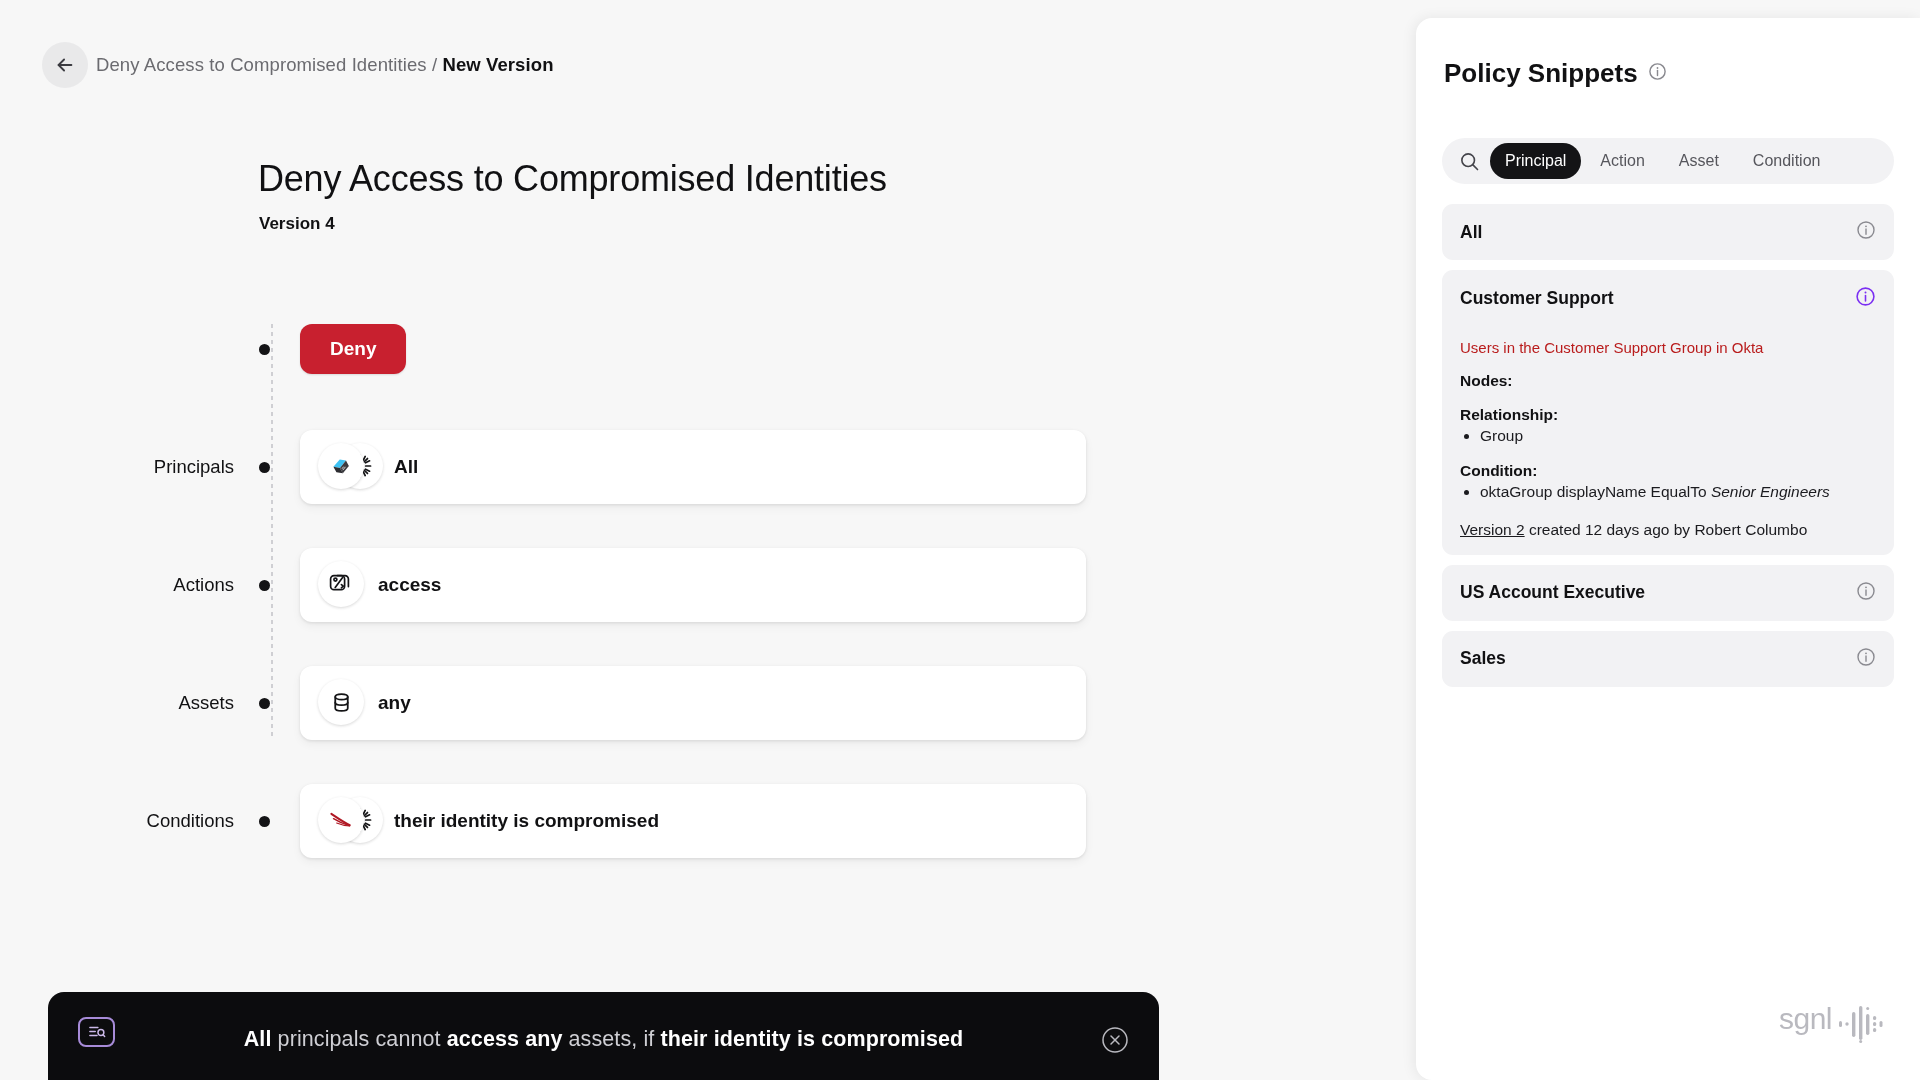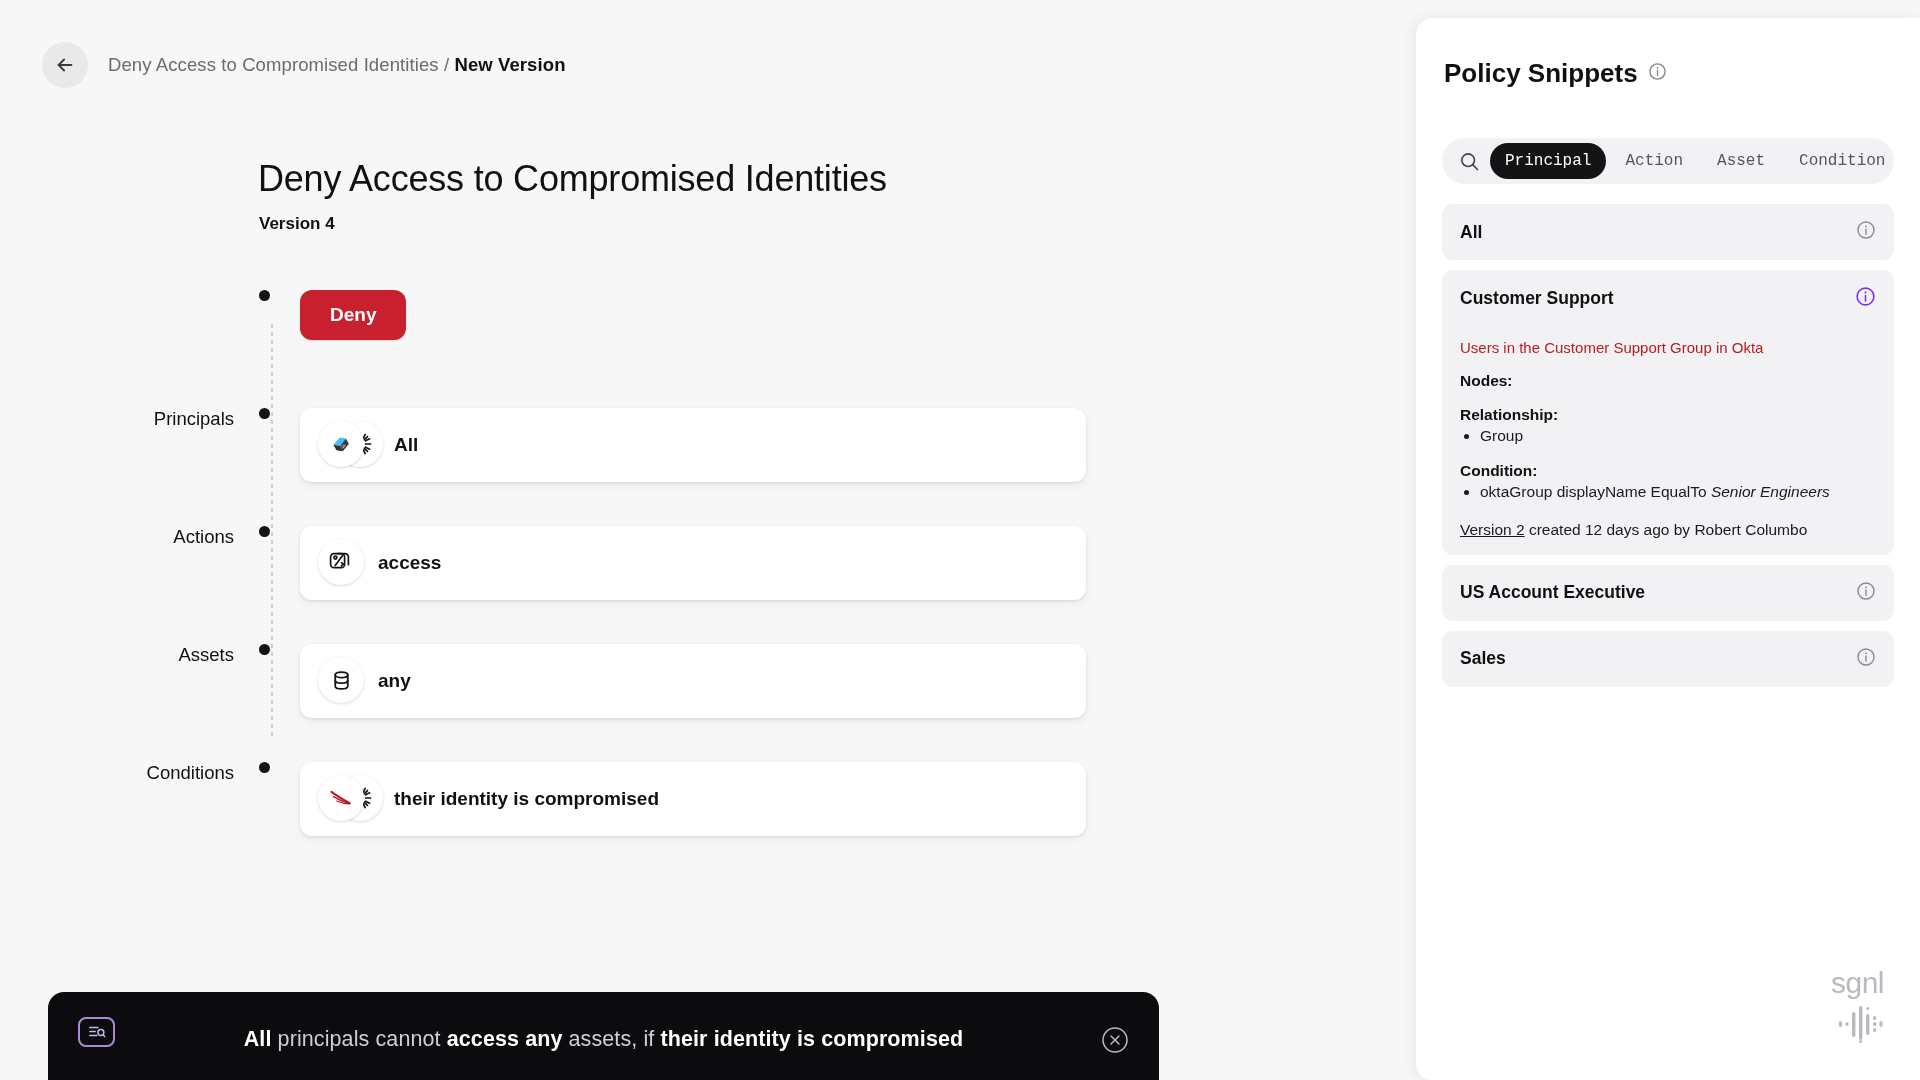--- a/index.html
+++ b/index.html
@@ -14,21 +14,21 @@
   
   #main-area {
     position: absolute; left: 0; top: 0;
     width: 1416px; height: 1080px;
     background: #f7f7f7;
   }
 
   
   #header-bar {
     position: absolute; left: 42px; top: 42px;
-    display: flex; align-items: center; gap: 20px;
+    display: flex; align-items: center; gap: 8px;
   }
   #back-button {
     width: 46px; height: 46px; border-radius: 50%;
     background: #e9e9ea; border: none;
     display: flex; align-items: center; justify-content: center;
     cursor: pointer;
   }
   #back-button svg { display: block; }
   #breadcrumb {
     font-size: 18.5px; color: #6b6b70; letter-spacing: .1px;
@@ -45,21 +45,21 @@
   }
   #policy-version {
     position: absolute; left: 259px; top: 214px;
     font-size: 17px; font-weight: 700; color: #111113;
   }
 
   
   #builder { position: absolute; left: 0; top: 290px; width: 1416px; }
   .builder-row {
     position: relative;
-    display: flex; align-items: flex-start;
+    display: flex; align-items: center;
     height: 118px;
   }
   .row-label {
     width: 252px; text-align: right;
     font-size: 18.5px; font-weight: 400; color: #111113;
     padding-right: 18px;
   }
   .row-dot-wrap {
     width: 24px; display: flex; align-items: center; justify-content: center;
     position: relative; z-index: 2;
@@ -156,21 +156,21 @@
     width: 452px; height: 46px;
     background: #f2f2f4; border-radius: 23px;
     display: flex; align-items: center; padding: 0 6px 0 14px; gap: 4px;
   }
   #filter-search-icon { width: 26px; height: 26px; flex: none; margin-right: 4px;
     display: flex; align-items: center; justify-content: center; cursor: pointer; }
   .filter-pill {
     font-size: 16px; color: #56565c;
     padding: 9px 15px; border-radius: 20px;
     border: none; background: transparent; cursor: pointer;
-    font-family: Liberation Mono, monospace; white-space: nowrap;
+    font-family: Liberation Sans, sans-serif; white-space: nowrap;
   }
   .filter-pill.active { background: #141416; color: #ffffff; font-weight: 400; }
 
   
   #snippet-list {
     position: absolute; left: 26px; top: 186px; width: 452px;
     display: flex; flex-direction: column; gap: 10px;
   }
   .snippet-card {
     background: #f2f2f4; border-radius: 11px;
@@ -182,21 +182,21 @@
   .snippet-section { margin-top: 16px; font-size: 15.5px; font-weight: 700; color: #111113; }
   .snippet-ul { margin: 2px 0 0 20px; }
   .snippet-ul li { font-size: 15.5px; color: #1b1b1f; line-height: 1.32; }
   .snippet-ul li i { font-style: italic; }
   .snippet-footer { margin-top: 18px; font-size: 15.5px; color: #1b1b1f; }
   .snippet-footer u { text-decoration: underline; cursor: pointer; }
 
   
   #brand {
     position: absolute; right: 36px; bottom: 32px;
-    display: flex; align-items: flex-end; gap: 6px; flex-direction: column;
+    display: flex; gap: 6px;
   }
   #brand-word { font-size: 30px; color: #b9b9bf; letter-spacing: -.5px; line-height: 1; }
 </style>
 </head>
 <body>
 
 <div id="main-area">
 
   <div id="header-bar">
     <button id="back-button">

